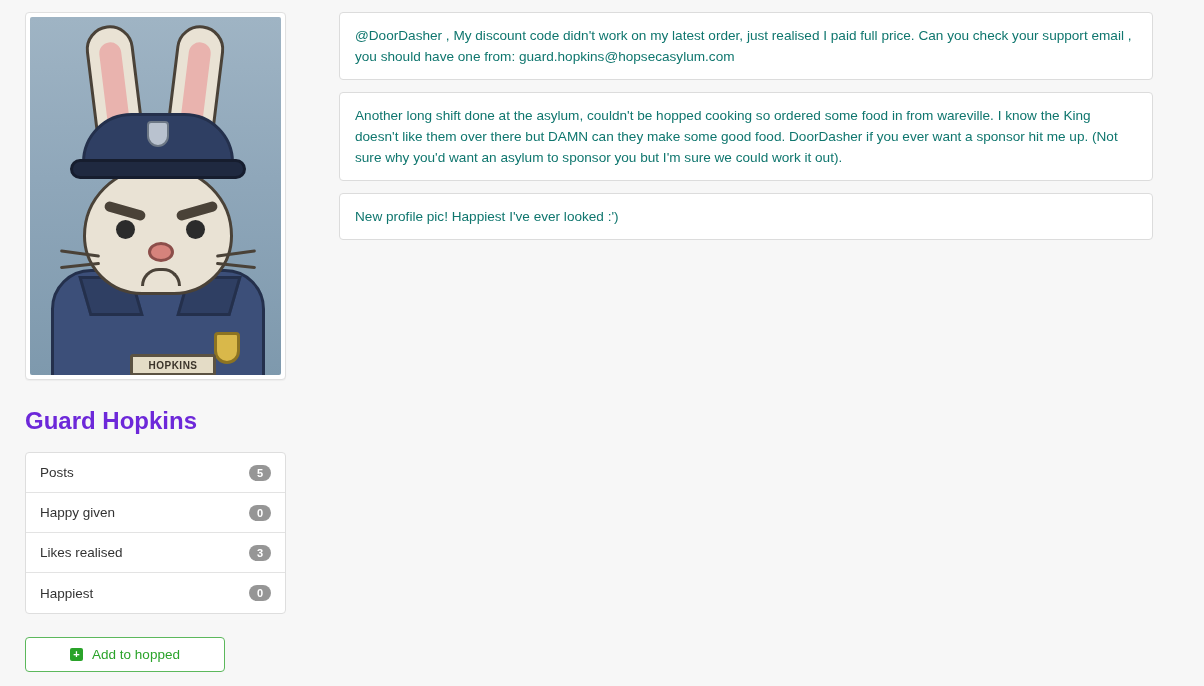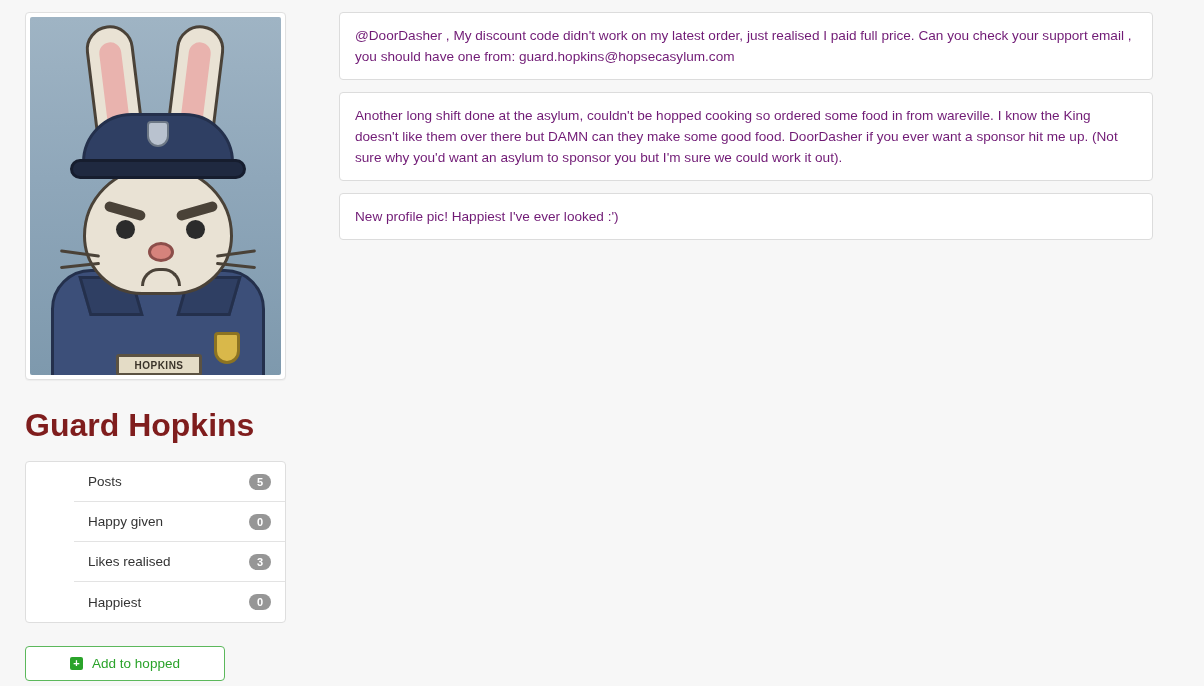--- a/index.html
+++ b/index.html
@@ -149,51 +149,50 @@
     border: 3px solid #24304c;
     top: 4px;
   }
   .collar-l { left: 30px; transform: skewX(16deg); }
   .collar-r { left: 128px; transform: skewX(-16deg); }
   .nametag {
     width: 86px; height: 22px;
     background: #e4dcc6;
     border: 3px solid #5b5242;
     border-radius: 3px;
-    left: 62px; top: 82px;
+    left: 76px; top: 82px;
     z-index: 9;
     color: #3b342a;
     font-size: 10px;
     font-weight: bold;
     letter-spacing: .5px;
     text-align: center;
     line-height: 17px;
   }
   .shoulder-badge {
     width: 26px; height: 32px;
     background: #d9b84a;
     border: 3px solid #8c7322;
     border-radius: 4px 4px 13px 13px;
     left: 160px; top: 60px;
     z-index: 9;
   }
   .profile-name {
     margin: 28px 0 18px 0;
-    font-size: 32px;
+    font-size: 24px;
     font-weight: bold;
-    color: #7f1d1d;
+    color: #6d28d9;
     line-height: 1.1;
   }
   .stats-card {
     width: 261px;
     background: #fff;
     border: 1px solid #dedede;
     border-radius: 4px;
     overflow: hidden;
-    padding-left: 48px;
   }
   .stat-row {
     height: 40px;
     display: flex;
     align-items: center;
     justify-content: space-between;
     padding: 0 14px;
     border-bottom: 1px solid #e3e3e3;
     font-size: 13.5px;
     color: #333;
@@ -242,21 +241,21 @@
     margin-right: 51px;
   }
   .post {
     background: #fff;
     border: 1px solid #dcdcdc;
     border-radius: 4px;
     padding: 12px 15px;
     margin-bottom: 12px;
     font-size: 13.6px;
     line-height: 1.55;
-    color: #701a75;
+    color: #0f766e;
   }
   .post:last-child { margin-bottom: 0; }
 </style>
 </head>
 <body>
 
 <div class="page">
   <div class="layout">
 
     <div class="left-col">

